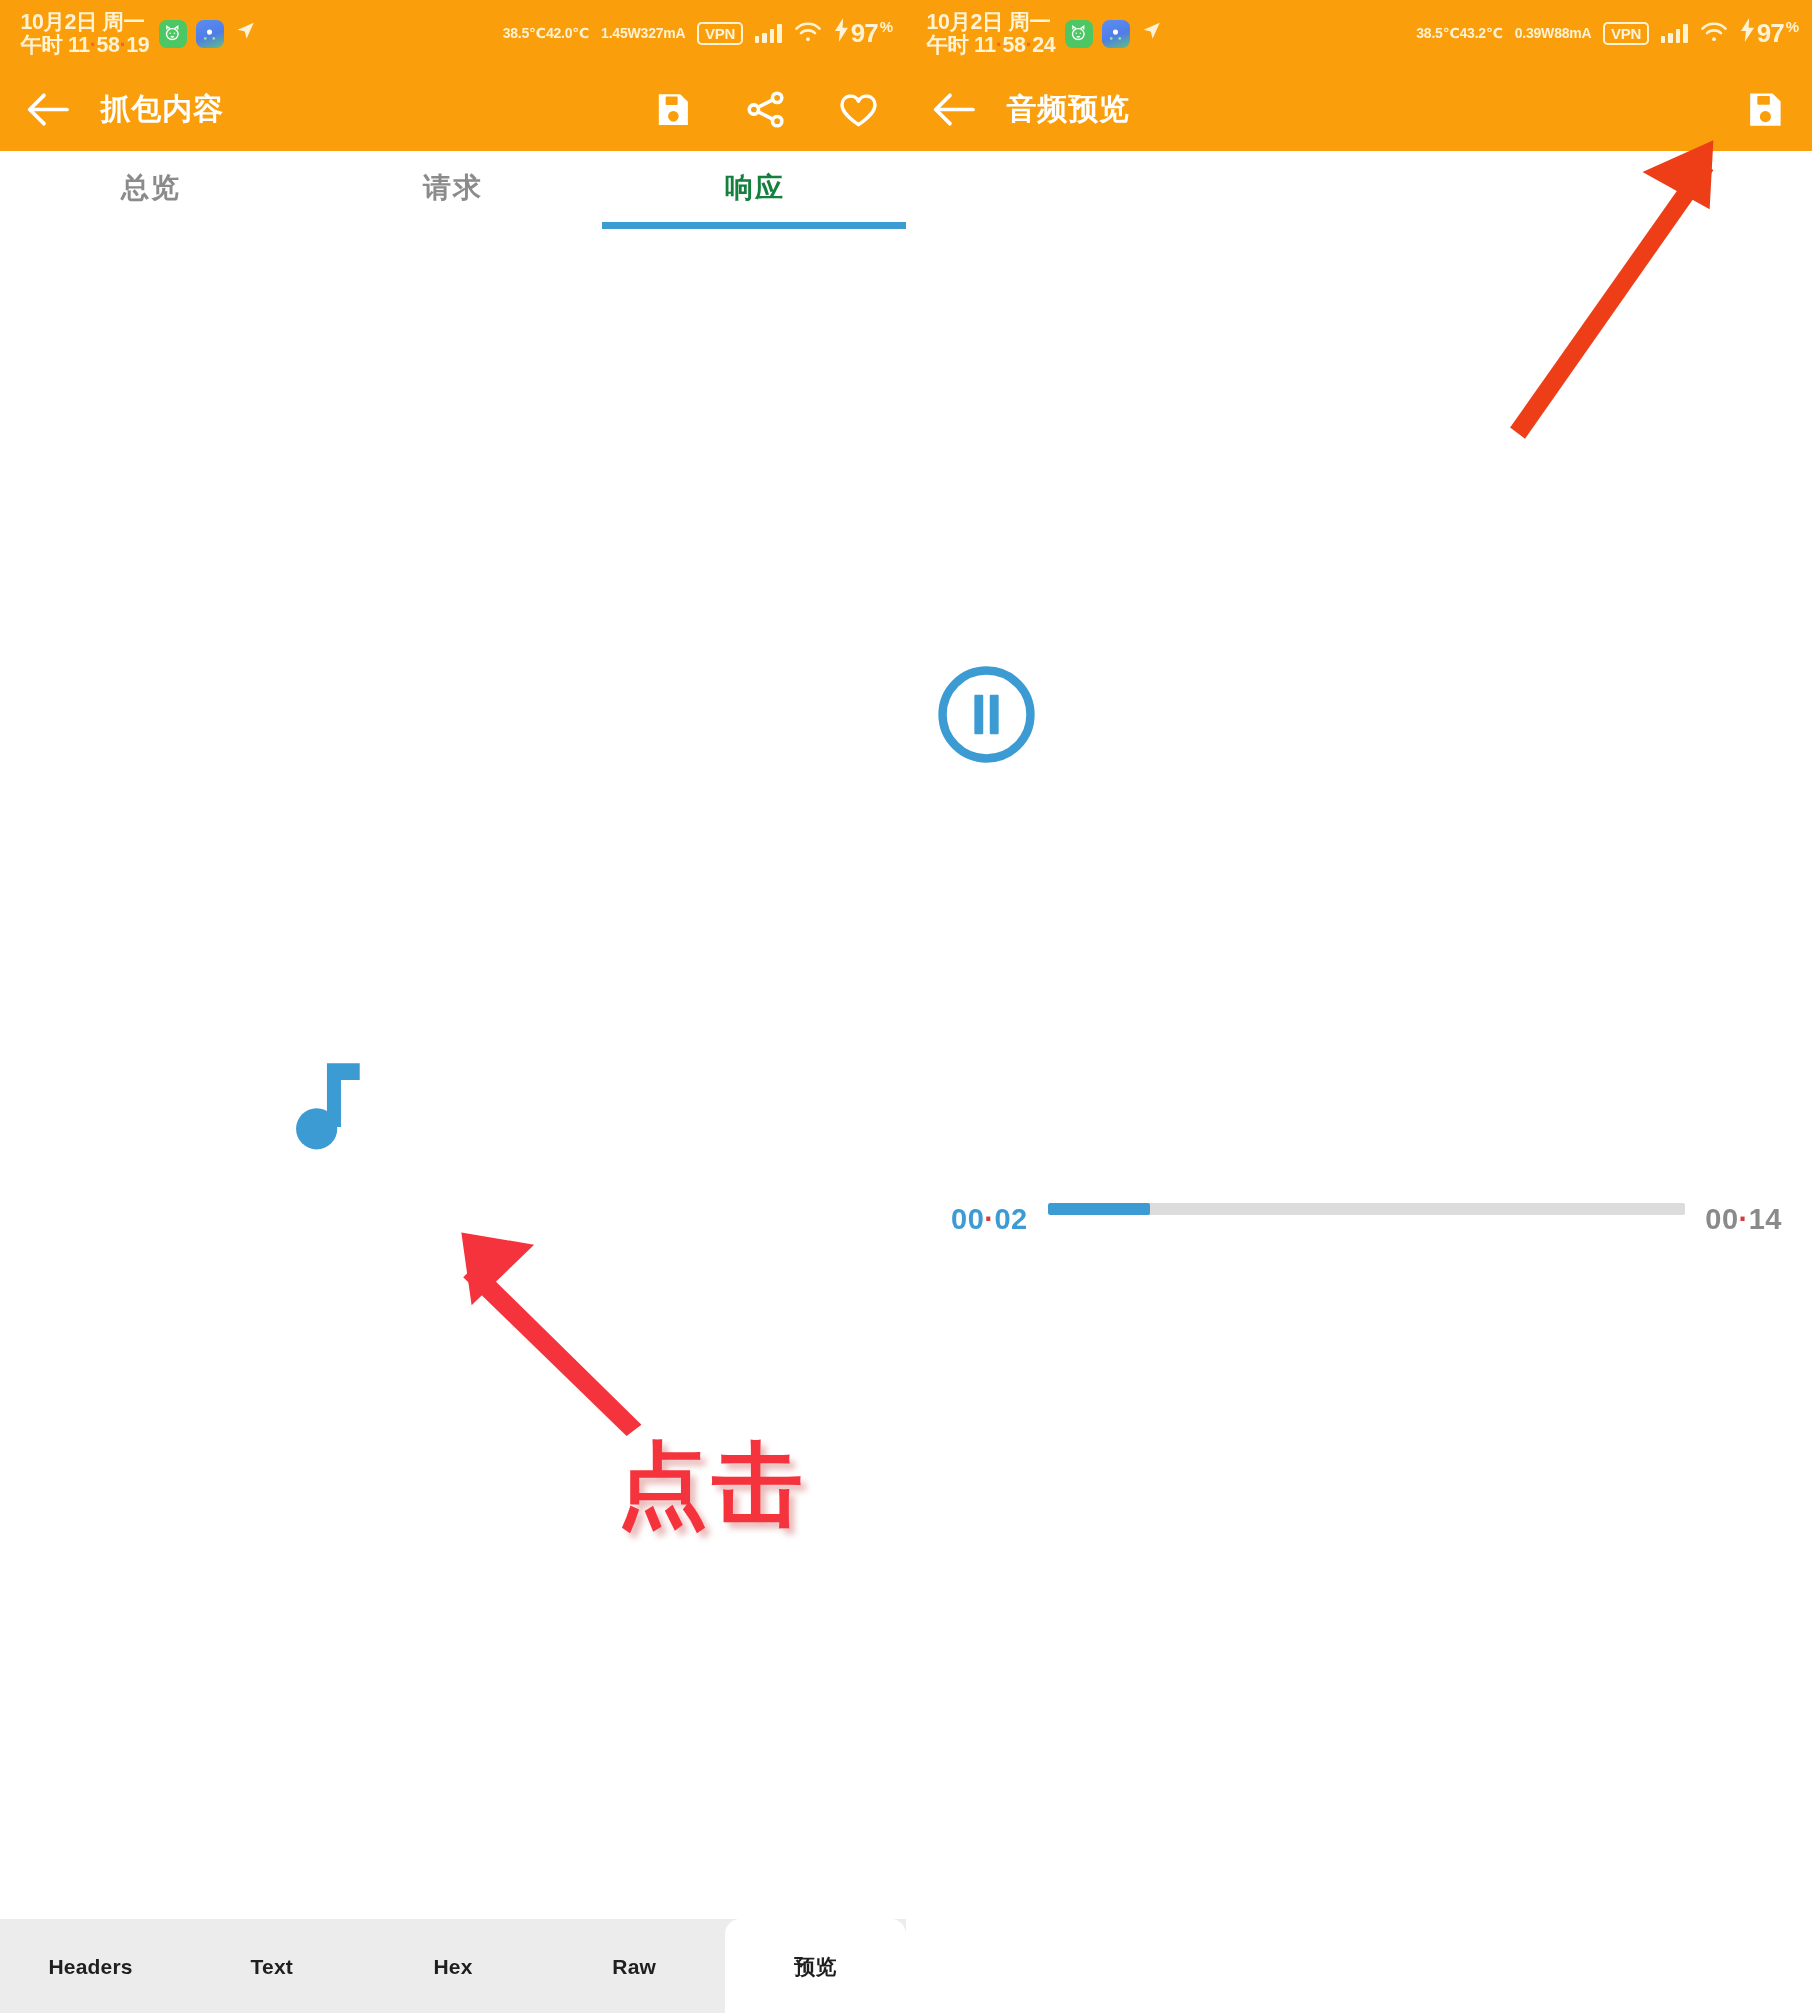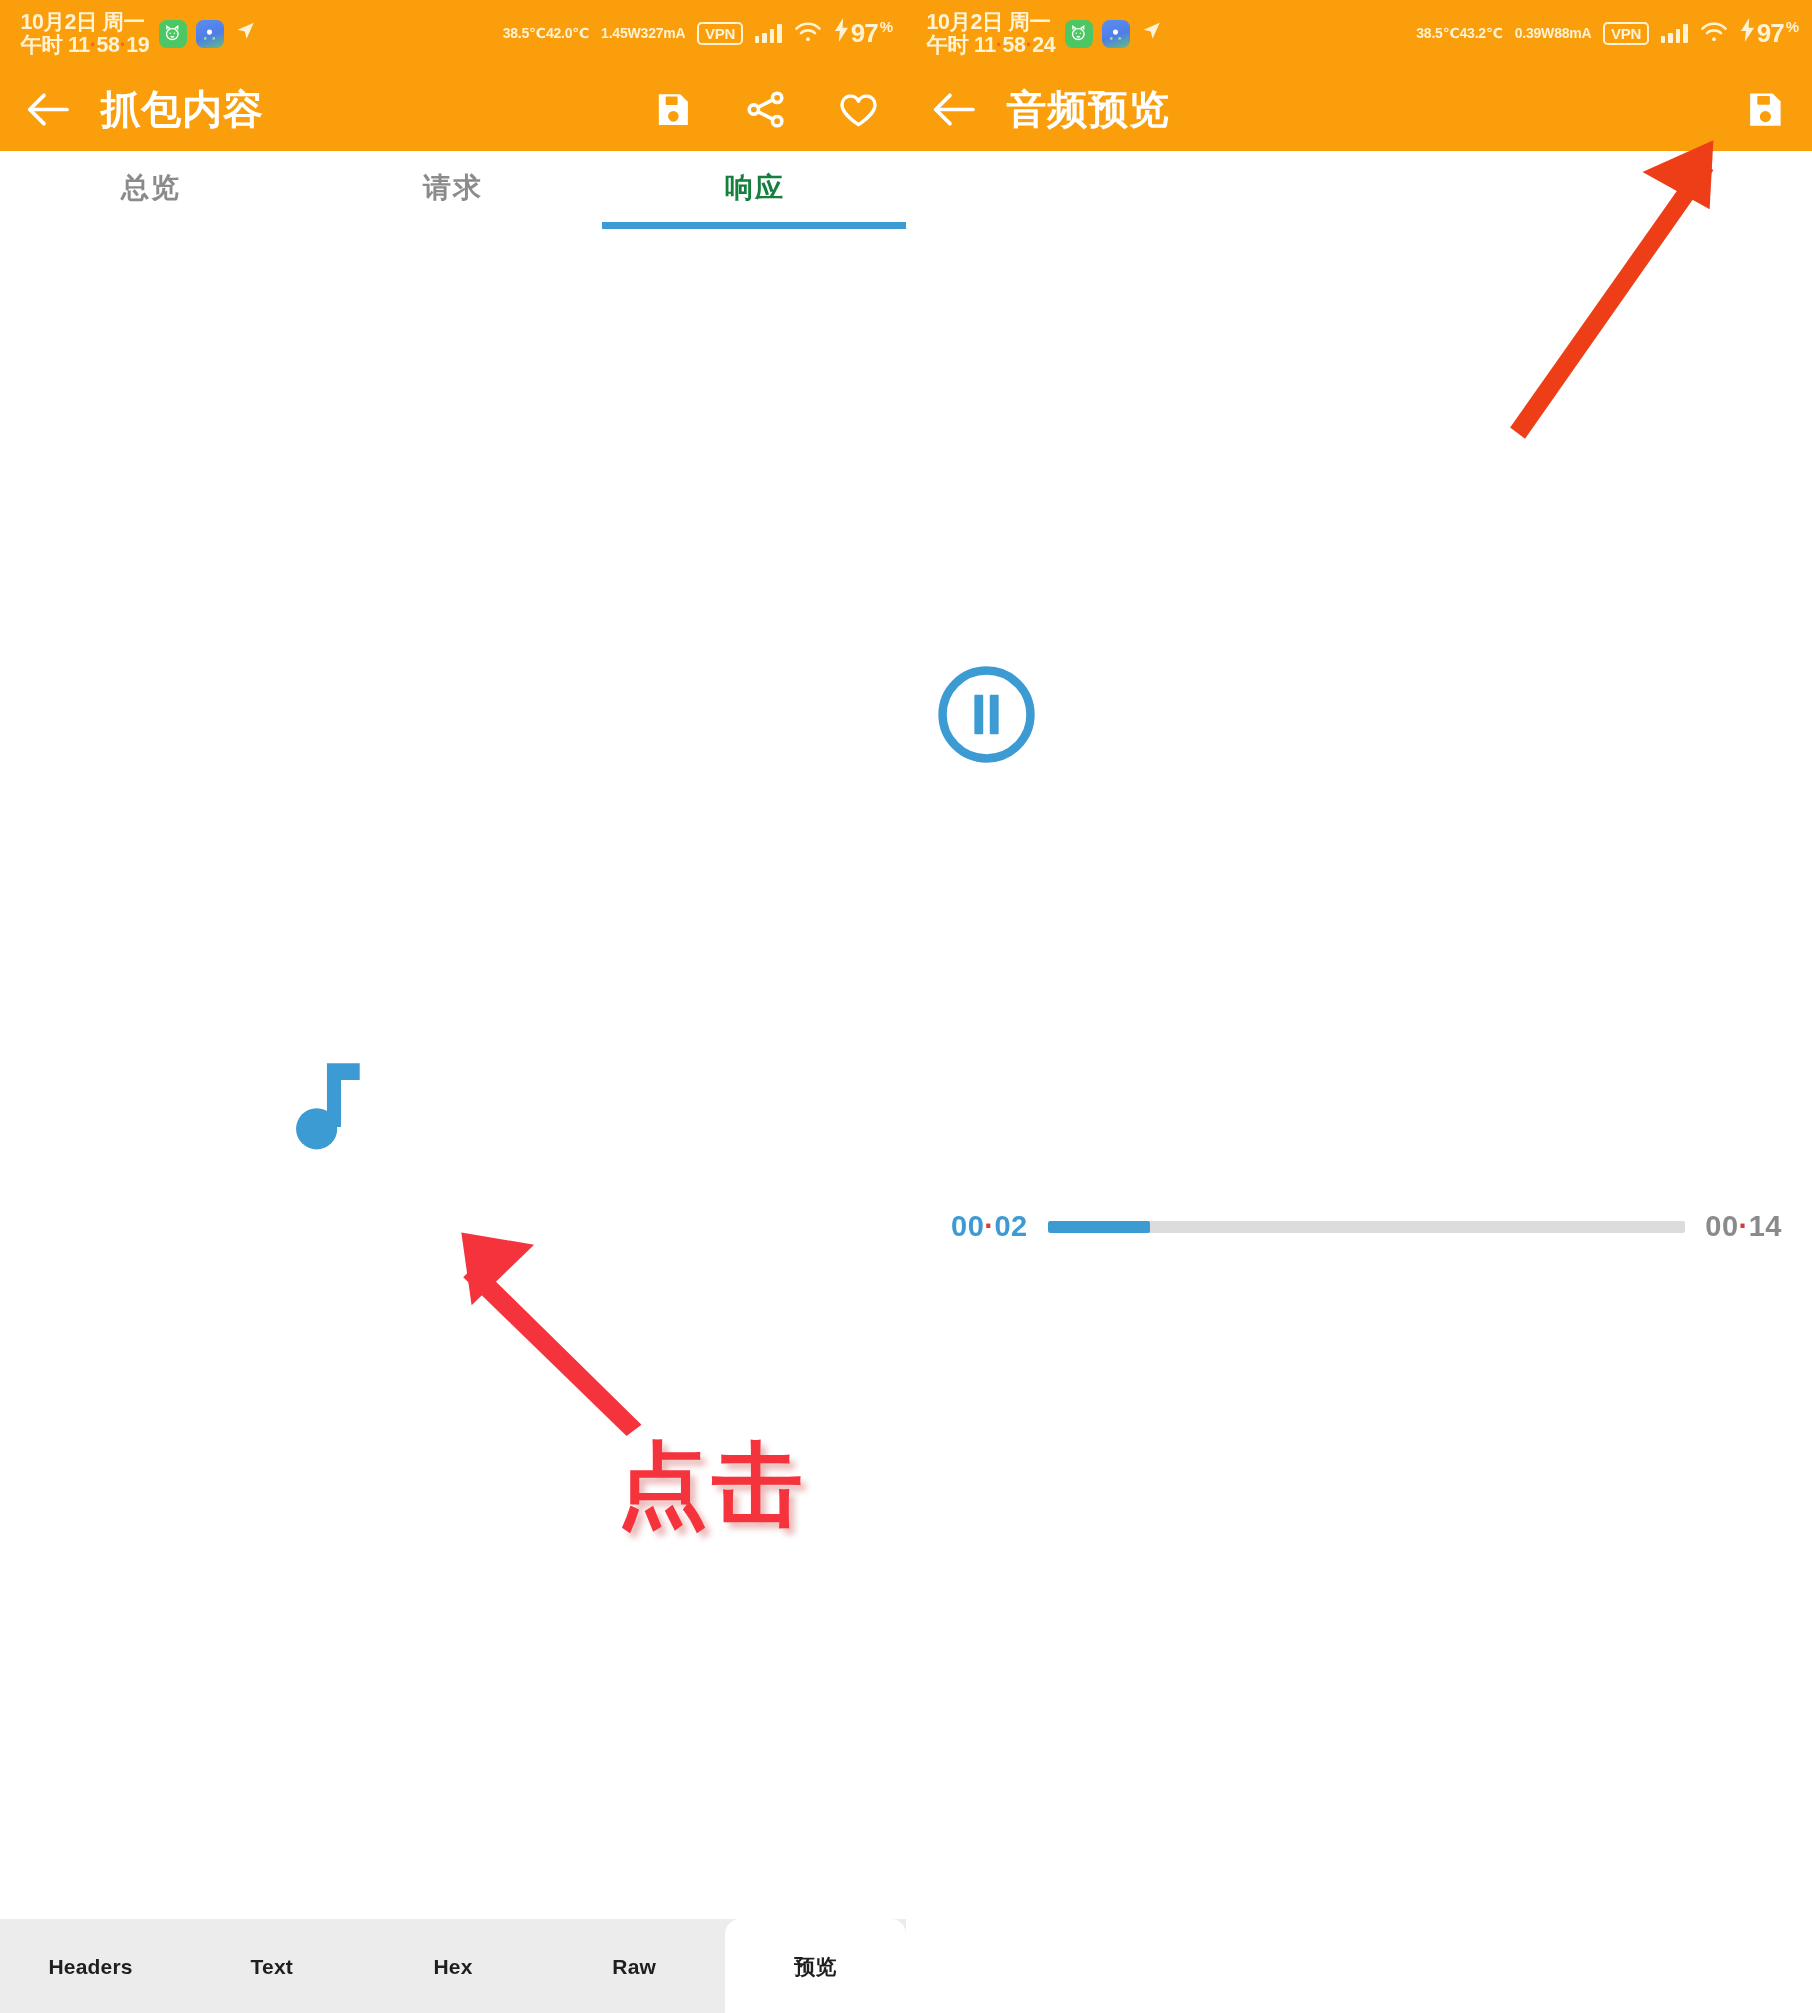--- a/index.html
+++ b/index.html
@@ -120,21 +120,21 @@
     box-sizing: border-box;
     padding: 0 26px 0 22.4px;
   }
   .appbar .back {
     width: 50px; height: 50px;
     display: flex; align-items: center; justify-content: center;
     flex: none;
   }
   .appbar .title {
     color: #ffffff;
-    font-size: 40px;
+    font-size: 30px;
     font-weight: bold;
     margin-left: 28px;
     letter-spacing: 0.9px;
     white-space: nowrap;
   }
   .appbar .spacer { flex: 1 1 auto; }
   .appbar .actions { display: flex; align-items: center; gap: 50px; }
   .appbar .icbtn {
     width: 43px; height: 43px;
     display: flex; align-items: center; justify-content: center;
@@ -212,21 +212,21 @@
     width: 101px;
     height: 101px;
   }
   .progress-row {
     position: absolute;
     left: 0;
     top: 1203px;
     width: 906px;
     height: 47px;
     display: flex;
-    align-items: center;
+    align-items: flex-start;
     padding: 0 30px 0 45px;
     box-sizing: border-box;
     gap: 20.5px;
   }
   .time {
     font-size: 29px;
     font-weight: bold;
     letter-spacing: 0.5px;
     white-space: nowrap;
     flex: none;

